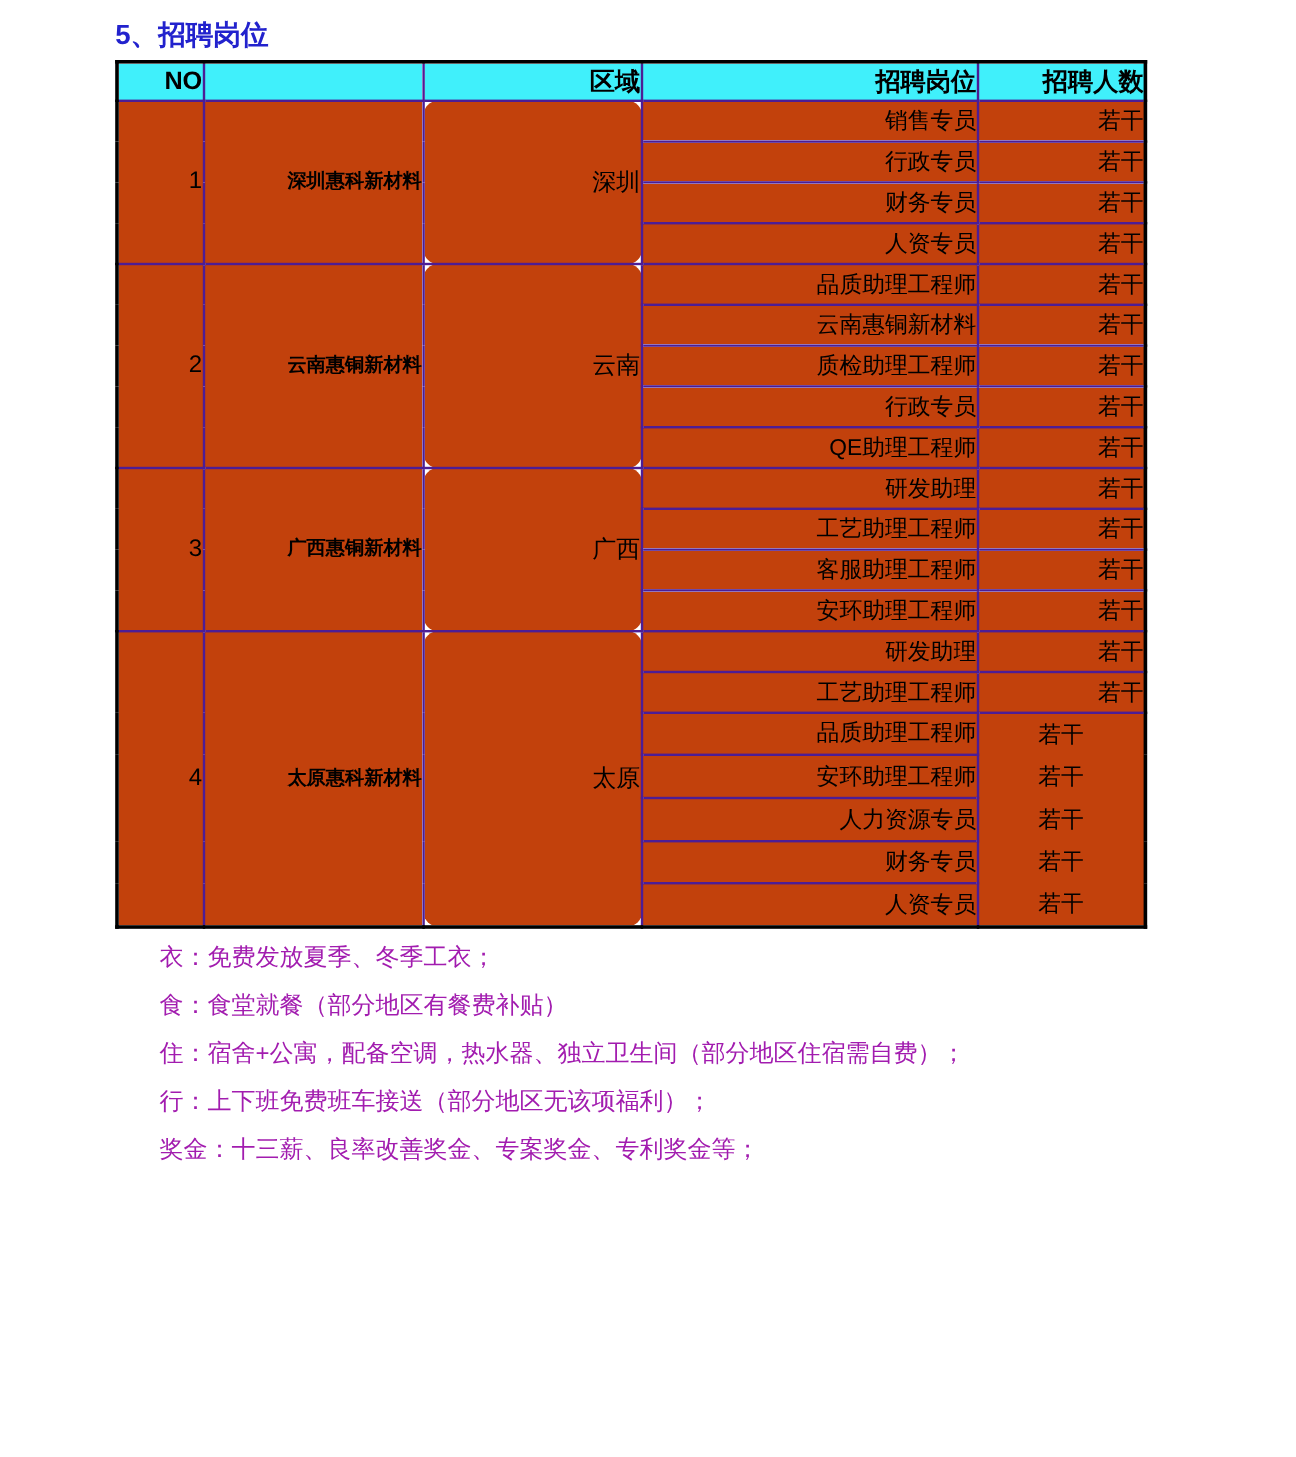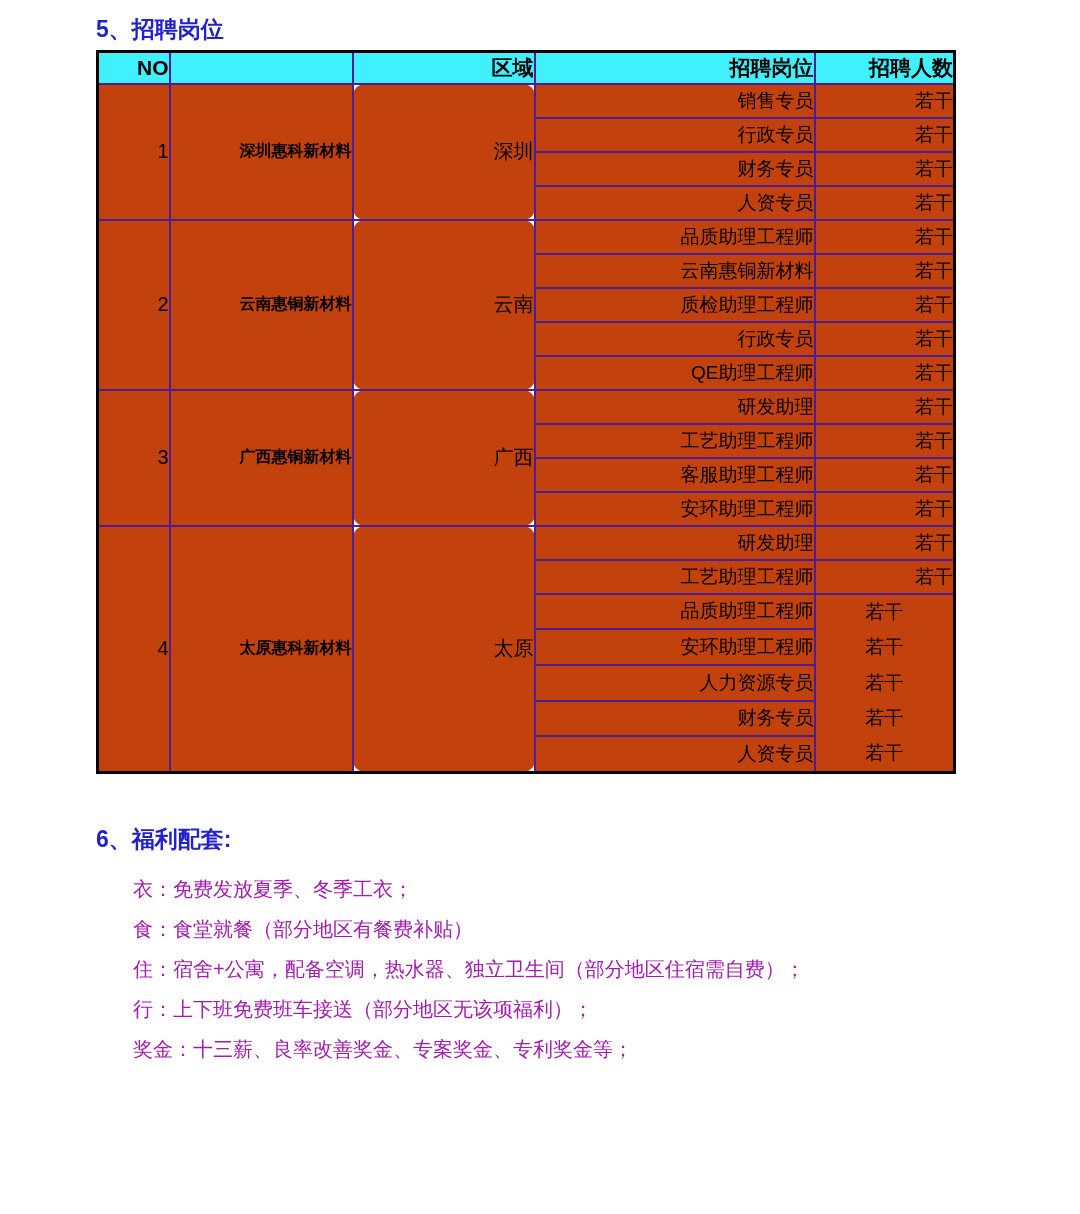--- a/index.html
+++ b/index.html
@@ -201,21 +201,20 @@
         </tr>
         <tr>
           <td class="position-cell">财务专员</td>
         </tr>
         <tr>
           <td class="position-cell">人资专员</td>
         </tr>
       </tbody>
   </table>
 
-  <h2 class="section-title" id="section6-title">6、福利配套:</h2>
 
   <div class="benefits" id="benefits-list">
       <div class="benefit-line">衣：免费发放夏季、冬季工衣；</div>
       <div class="benefit-line">食：食堂就餐（部分地区有餐费补贴）</div>
       <div class="benefit-line">住：宿舍+公寓，配备空调，热水器、独立卫生间（部分地区住宿需自费）；</div>
       <div class="benefit-line">行：上下班免费班车接送（部分地区无该项福利）；</div>
       <div class="benefit-line">奖金：十三薪、良率改善奖金、专案奖金、专利奖金等；</div>
     </div>
 
 </div>

